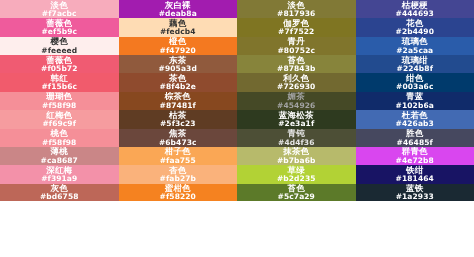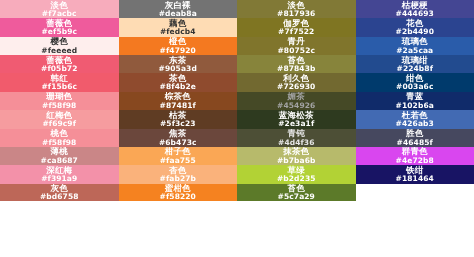--- a/index.html
+++ b/index.html
@@ -75,21 +75,21 @@
 </head>
 <body>
 
 <div id="palette-root">
 
   <div class="grid">
       <div class="swatch" style="background-color: rgb(247, 172, 188); color: rgb(255, 255, 255);">
         <div class="cname">淡色</div>
         <div class="chex">#f7acbc</div>
       </div>
-      <div class="swatch" style="background-color: #737373; color: rgb(255, 255, 255);">
+      <div class="swatch" style="background-color: #a21caf; color: rgb(255, 255, 255);">
         <div class="cname">灰白裸</div>
         <div class="chex">#deab8a</div>
       </div>
       <div class="swatch" style="background-color: rgb(129, 121, 54); color: rgb(255, 255, 255);">
         <div class="cname">淡色</div>
         <div class="chex">#817936</div>
       </div>
       <div class="swatch" style="background-color: rgb(68, 70, 147); color: rgb(255, 255, 255);">
         <div class="cname">枯梗梗</div>
         <div class="chex">#444693</div>
@@ -242,20 +242,24 @@
         <div class="cname">灰色</div>
         <div class="chex">#bd6758</div>
       </div>
       <div class="swatch" style="background-color: rgb(245, 130, 32); color: rgb(255, 255, 255);">
         <div class="cname">蜜柑色</div>
         <div class="chex">#f58220</div>
       </div>
       <div class="swatch" style="background-color: rgb(92, 122, 41); color: rgb(255, 255, 255);">
         <div class="cname">苔色</div>
         <div class="chex">#5c7a29</div>
+      </div>
+      <div class="swatch" style="background-color: rgb(26, 41, 51); color: rgb(255, 255, 255);">
+        <div class="cname">蓝铁</div>
+        <div class="chex">#1a2933</div>
       </div>
     </div>
 
   <div class="watermark">
     <div class="wm-title">编织物语</div>
     <div class="wm-url">http://151.maichongzone.qq.com</div>
   </div>
 
 </div>
 

